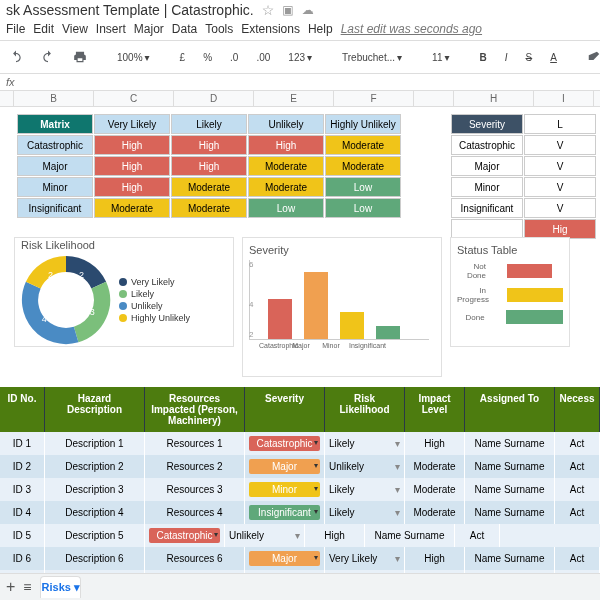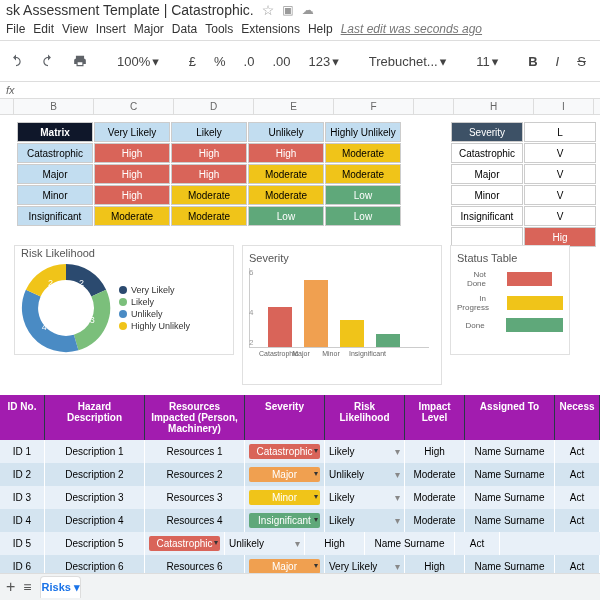--- a/index.html
+++ b/index.html
@@ -4,34 +4,34 @@
 <style>
 * { box-sizing: border-box; margin: 0; padding: 0; }
 body { font-family: Arial, sans-serif; font-size: 11px; background: #fff; width: 600px; height: 600px; overflow: hidden; }
 .header { padding: 2px 6px; display: flex; align-items: center; gap: 8px; }
 .title { font-size: 14px; color: #333; }
 .star { color: #999; font-size: 14px; }
 .cloud { color: #999; font-size: 12px; }
 .menubar { display: flex; gap: 8px; padding: 2px 6px 4px; font-size: 12px; color: #333; border-bottom: 1px solid #ddd; }
 .menubar span { cursor: pointer; }
 .last-edit { color: #777; text-decoration: underline; font-style: italic; }
-.toolbar { display: flex; align-items: center; gap: 12px; padding: 4px 6px; border-bottom: 1px solid #ddd; font-size: 13px; color: #444; }
+.toolbar { display: flex; align-items: center; gap: 12px; padding: 4px 6px; border-bottom: 1px solid #ddd; font-size: 10px; color: #444; }
 .toolbar .sep { width: 1px; height: 16px; background: #ddd; }
 .toolbar svg { width: 14px; height: 14px; fill: #5f6368; }
 .tb-btn { display: flex; align-items: center; gap: 2px; cursor: pointer; padding: 1px 3px; }
 .fx-row { display: flex; align-items: center; border-bottom: 1px solid #ddd; padding: 2px 6px; font-size: 11px; color: #666; }
 .fx-lbl { font-style: italic; margin-right: 10px; }
 .col-headers { display: flex; background: #f8f9fa; border-bottom: 1px solid #ddd; font-size: 10px; color: #666; }
 .col-headers div { text-align: center; padding: 2px; border-right: 1px solid #ddd; }
 .rownum { width: 14px; background: #f8f9fa; border-right: 1px solid #ddd; }
 .content { position: relative; }
 .matrix { position: absolute; left: 16px; top: 6px; }
 .matrix table { border-collapse: separate; border-spacing: 1px; }
 .matrix td { width: 76px; height: 20px; text-align: center; font-size: 10px; border: 1px solid #ccc; background: #fff; }
-.matrix .hd { background: #0f172a; color: #fff; font-weight: bold; margin-left: 44px; }
+.matrix .hd { background: #0f766e; color: #fff; font-weight: bold; margin-left: 44px; }
 .matrix .lh { background: #c2ddf0; }
 .c-high { background: #d96459 !important; color: #fff; }
 .c-mod { background: #f0c419 !important; }
 .c-low { background: #5fa87a !important; color: #fff; }
 .sev-tbl { position: absolute; left: 450px; top: 6px; }
 .sev-tbl table { border-collapse: separate; border-spacing: 1px; }
 .sev-tbl td { width: 72px; height: 20px; text-align: center; font-size: 10px; border: 1px solid #ccc; background: #fff; }
 .charts { position: absolute; left: 14px; top: 130px; display: flex; gap: 8px; }
 .chart { background: #fff; border: 1px solid #e0e0e0; padding: 6px; }
 .chart-title { font-size: 11px; color: #555; margin-bottom: 4px; }
@@ -42,21 +42,21 @@
 .bars { width: 180px; height: 110px; position: relative; }
 .bar-row { display: flex; align-items: flex-end; height: 80px; gap: 12px; padding-left: 18px; border-left: 1px solid #ccc; border-bottom: 1px solid #ccc; }
 .bar { width: 24px; }
 .bar-lbl { display: flex; gap: 6px; padding-left: 10px; font-size: 7px; color: #666; margin-top: 2px; }
 .bar-lbl span { width: 24px; text-align: center; }
 .status-ch { width: 120px; height: 110px; }
 .hbar { display: flex; align-items: center; margin: 6px 0; font-size: 8px; color: #666; }
 .hbar .lbl { width: 50px; text-align: right; padding-right: 21px; }
 .hbar .b { height: 14px; }
 .data-table { position: absolute; left: 0; top: 280px; width: 600px; }
-.dth { display: flex; background: #a21caf; color: #fff; font-size: 10px; font-weight: bold; }
+.dth { display: flex; background: #4d7c0f; color: #fff; font-size: 10px; font-weight: bold; }
 .dth div { padding: 6px 4px; text-align: center; border-right: 1px solid #2a3847; }
 .dtr { display: flex; font-size: 10px; }
 .dtr:nth-child(odd) { background: #e8f0f8; }
 .dtr:nth-child(even) { background: #d4e4f0; }
 .dtr div { padding: 4px; text-align: center; border-right: 1px solid #fff; display: flex; align-items: center; justify-content: center; }
 .c0 { width: 45px; }
 .c1 { width: 100px; }
 .c2 { width: 100px; }
 .c3 { width: 80px; }
 .c4 { width: 80px; }

